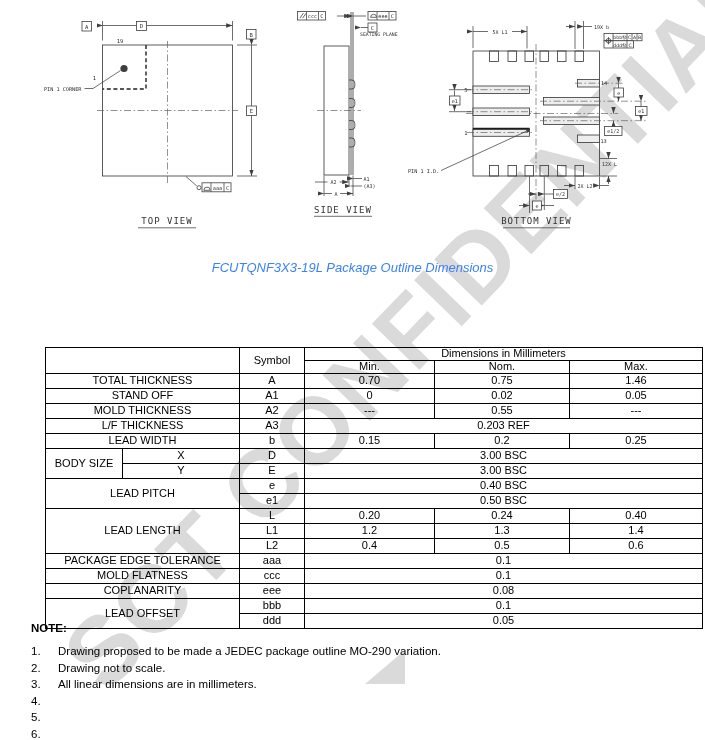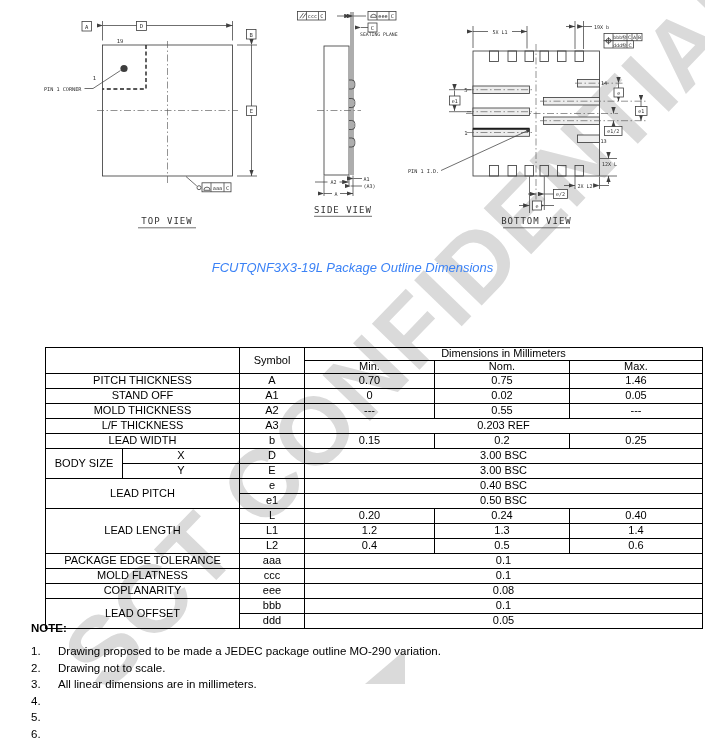--- a/index.html
+++ b/index.html
@@ -291,21 +291,21 @@
         <td colspan="2" rowspan="2"></td>
         <td rowspan="2">Symbol</td>
         <td colspan="3">Dimensions in Millimeters</td>
       </tr>
       <tr class="hdr">
         <td>Min.</td>
         <td>Nom.</td>
         <td>Max.</td>
       </tr>
       <tr>
-        <td colspan="2">PITCH THICKNESS</td>
+        <td colspan="2">TOTAL THICKNESS</td>
           <td>A</td>
         <td>0.70</td>
           <td>0.75</td>
           <td>1.46</td>
       </tr>
       <tr>
         <td colspan="2">STAND OFF</td>
           <td>A1</td>
         <td>0</td>
           <td>0.02</td>

